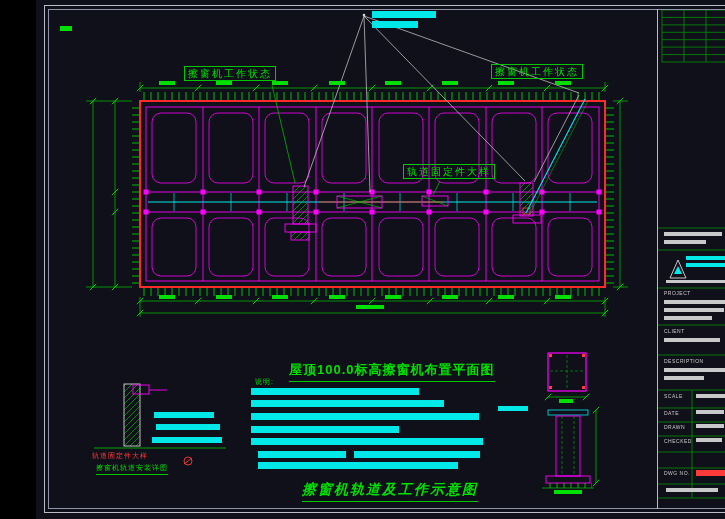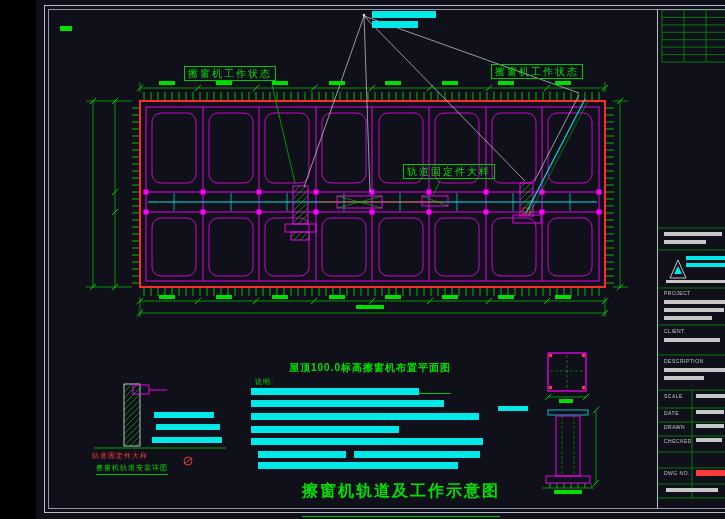--- a/index.html
+++ b/index.html
@@ -6,22 +6,22 @@
   html,body { background:#000; }
   #root { position:relative; width:725px; height:519px; background:#10101a; overflow:hidden;
           font-family:"Liberation Sans", sans-serif;margin-left:36px; }
   svg.linework { position:absolute; left:0; top:0; }
   .frame { position:absolute; border:1px solid #b9bdc9; }
   .frame.outer { left:8px; top:5px; width:709px; height:508px; }
   .frame.inner { left:12px; top:9px; width:701px; height:500px; border-color:#8f95a6; }
   .vdiv { position:absolute; left:621px; top:9px; width:1px; height:500px; background:#b9bdc9; }
   .lbl { position:absolute; white-space:nowrap; color:#00e000; }
   .boxlbl { border:1px solid #00c800; padding:1px 3px; font-size:10px; letter-spacing:2px; line-height:11px; }
-  .plan-title { font-size:10px; font-weight:bold; letter-spacing:1px; border-bottom:1px solid #00c800; padding-bottom:18px; }
-  .diagram-title { font-size:16px; font-weight:bold; letter-spacing:2px; border-bottom:1px solid #00c800; padding-bottom:14px; }
+  .plan-title { font-size:13px; font-weight:bold; letter-spacing:1px; border-bottom:1px solid #00c800; padding-bottom:2px; }
+  .diagram-title { font-size:14px; font-weight:bold; letter-spacing:2px; border-bottom:1px solid #00c800; padding-bottom:2px;font-style:italic; }
   .small-green { font-size:7px; letter-spacing:1px; }
   .small-red { color:#ff3a3a; font-size:7px; letter-spacing:1px; }
   .small-green-u { font-size:7px; letter-spacing:1px; border-bottom:1px solid #00c800; padding-bottom:1px; }
   .tb-lbl { position:absolute; color:#c8c8c8; font-size:5px; letter-spacing:.5px; white-space:nowrap; }
   #bars { position:absolute; inset:0; }
   .bar { position:absolute; }
 </style>
 </head>
 <body>
 

